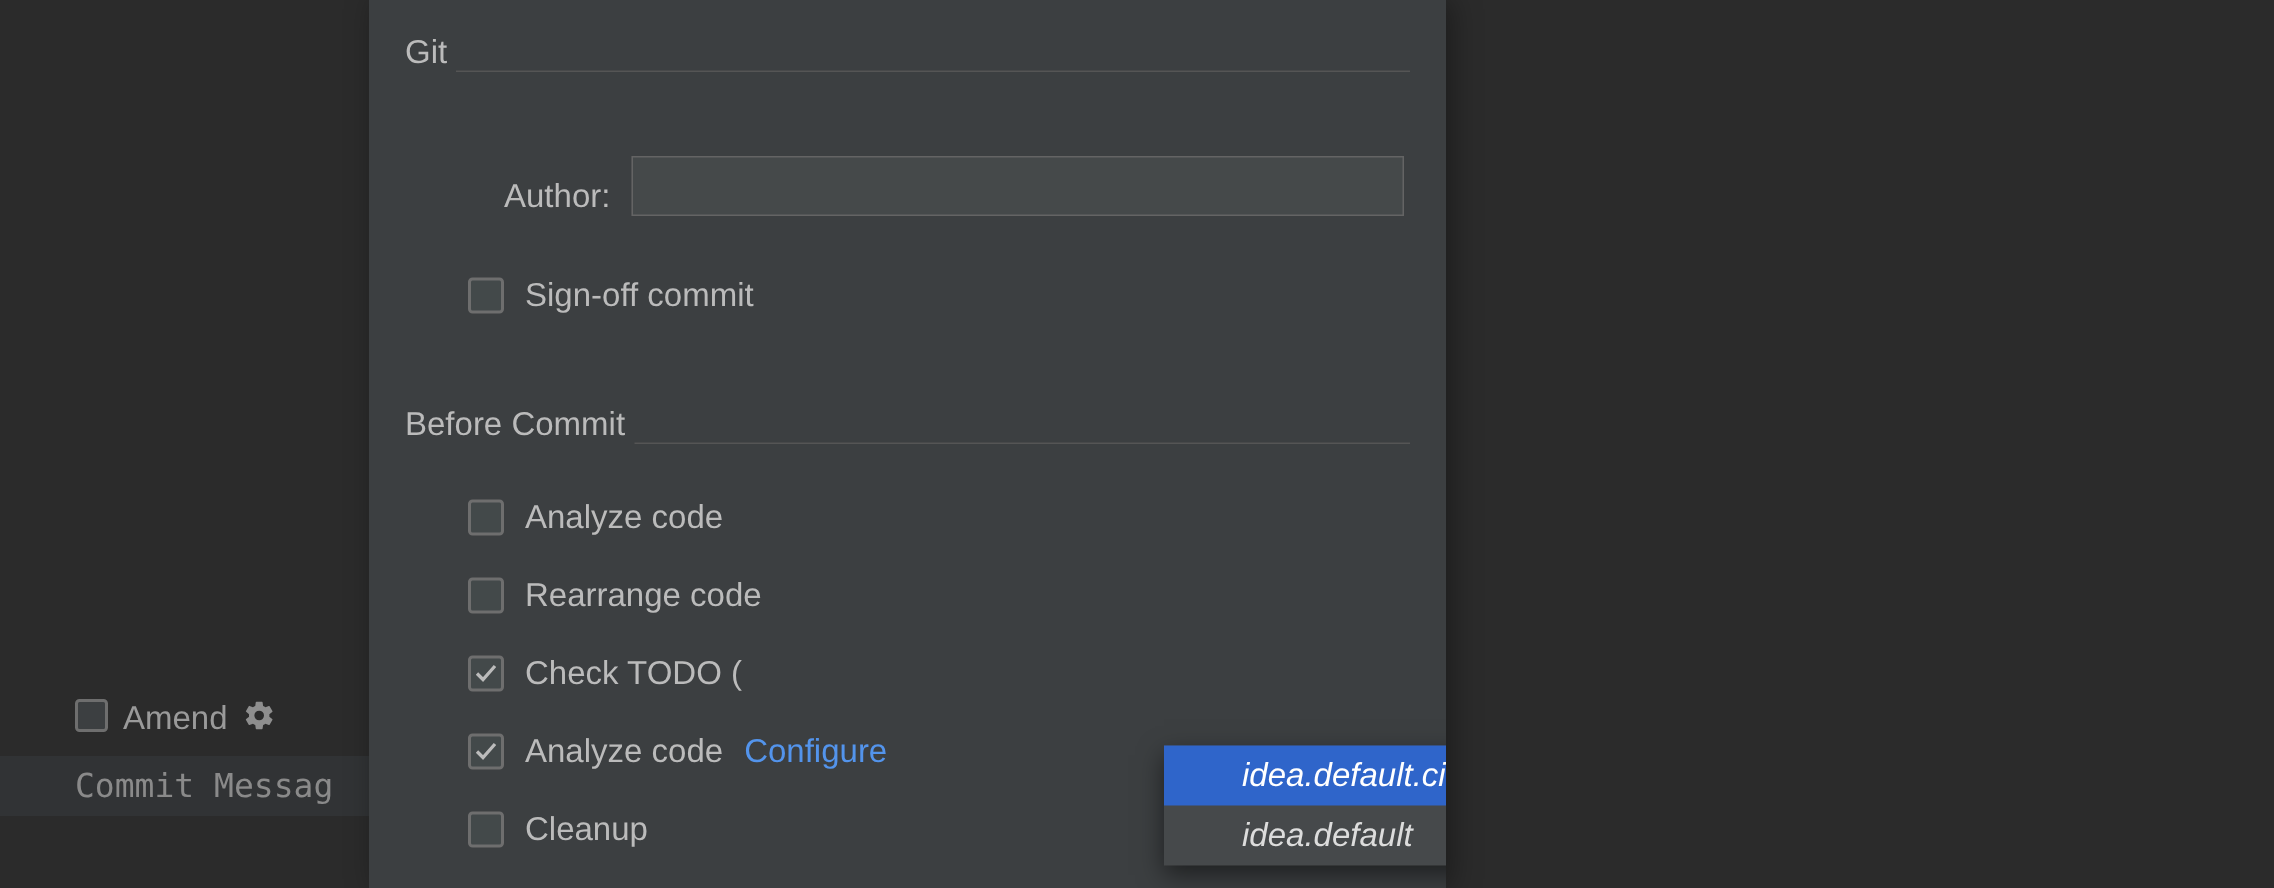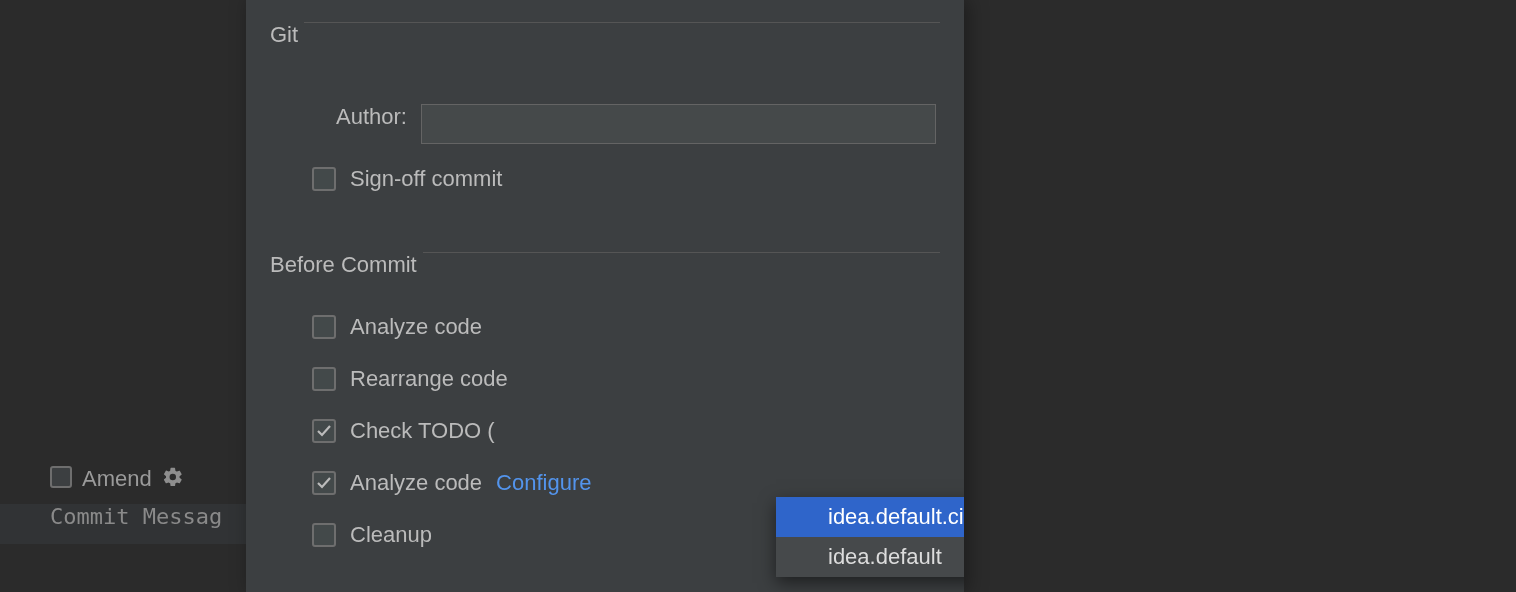--- a/index.html
+++ b/index.html
@@ -49,73 +49,74 @@
       left: 0;
       top: 504px;
       height: 40px;
       width: 246px;
       background: #313335;
       color: #8a8a8a;
       font-family: "Menlo", "Consolas", monospace;
       font-size: 22px;
       padding-left: 50px;
       display: flex;
+      align-items: center;
       white-space: nowrap;
       overflow: hidden;
     }
 
     
     .panel {
       position: absolute;
       left: 246px;
       top: 0;
       width: 718px;
       height: 592px;
       background: #3c3f41;
       box-shadow: 4px 0 18px rgba(0,0,0,0.35);
       font-size: 22px;
       color: #bbbbbb;
       overflow: hidden;
     }
 
     .section-header {
       display: flex;
-      align-items: flex-start;
+      align-items: flex-end;
       gap: 6px;
       padding: 0 24px;
     }
     .section-header .line {
       flex: 1;
       height: 1px;
       background: #555555;
     }
     .section-git { margin-top: 22px; }
     .section-before { margin-top: 54px; }
 
     .author-row {
       display: flex;
-      align-items: flex-start;
+      align-items: flex-end;
       gap: 14px;
       margin-top: 56px;
       padding-left: 90px;
       padding-right: 28px;
     }
     .author-row input[type="text"] {
       flex: 1;
       height: 40px;
       background: #45494a;
       border: 1px solid #646464;
       outline: none;
       color: #bbbbbb;
       font-size: 20px;
       padding: 0 8px;
     }
 
     .opt-list {
-      margin-top: 16px;
+      margin-top: 34px;
       padding-left: 66px;
     }
     .opt-list.before {
       margin-top: 30px;
     }
 
     .opt {
       display: flex;
       align-items: center;
       gap: 14px;
@@ -144,20 +145,21 @@
     }
 
     
     .dropdown {
       position: absolute;
       left: 530px;
       top: 497px;
       width: 286px;
       background: #46494b;
       box-shadow: 0 6px 16px rgba(0,0,0,0.5);
+      font-style: italic;
     }
     .dropdown .dd-item {
       height: 40px;
       display: flex;
       align-items: center;
       padding-left: 52px;
       font-size: 22px;
       color: #dcdcdc;
     }
     .dropdown .dd-item.selected {

